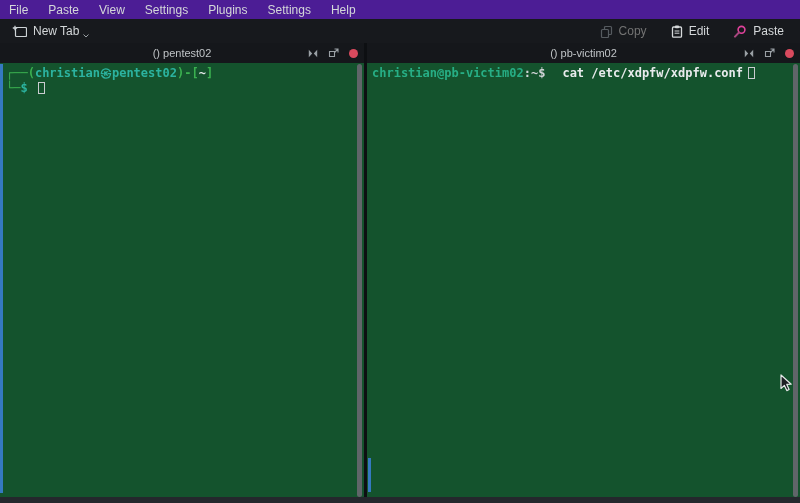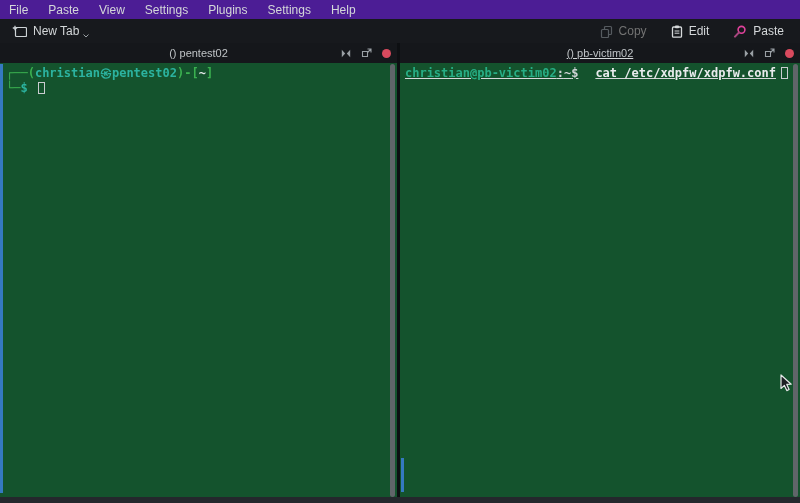--- a/index.html
+++ b/index.html
@@ -19,23 +19,23 @@
   .toolbar { display:flex; align-items:center; height:24px; padding:0 7px; font-size:12px; }
   .tbtn { display:flex; align-items:center; gap:6px; padding:2px 5px; position:relative; }
   .tbtn svg { display:block; }
   .mini-caret { position:relative; top:5px; left:-2px; }
   .chev { margin-left:4px; }
   .toolbar-right { margin-left:auto; display:flex; align-items:center; gap:14px; padding-right:4px; }
   .disabled-label { color:#737373; }
   
   .splits { position:absolute; top:43px; left:0; right:0; bottom:6px; display:flex; }
   .pane { position:relative; display:flex; flex-direction:column; }
-  .pane-left { width:397px; }
+  .pane-left { width:364px; }
   .divider { width:3px; background:#0d0f12; }
-  .pane-right { flex:1;text-decoration:underline; }
+  .pane-right { flex:1; }
   .pane-header { height:20px; background:#15171b; display:flex; align-items:center;
                  justify-content:center; position:relative; font-size:11px; color:#bfc3c6; }
   .hdr-icons { position:absolute; right:6px; top:0; bottom:0; display:flex; align-items:center; gap:10px; }
   .hdr-icons svg { display:block; }
   .close-dot { width:9px; height:9px; border-radius:50%; }
   .pane-body { flex:1; position:relative; background:#14532d;
                font-family:"DejaVu Sans Mono", monospace; font-size:12px; font-weight:bold;
                line-height:15px; padding:3px 12px 0 6px; }
   .pane-right .pane-body { padding-left:5px; }
   .tline { white-space:pre; }

